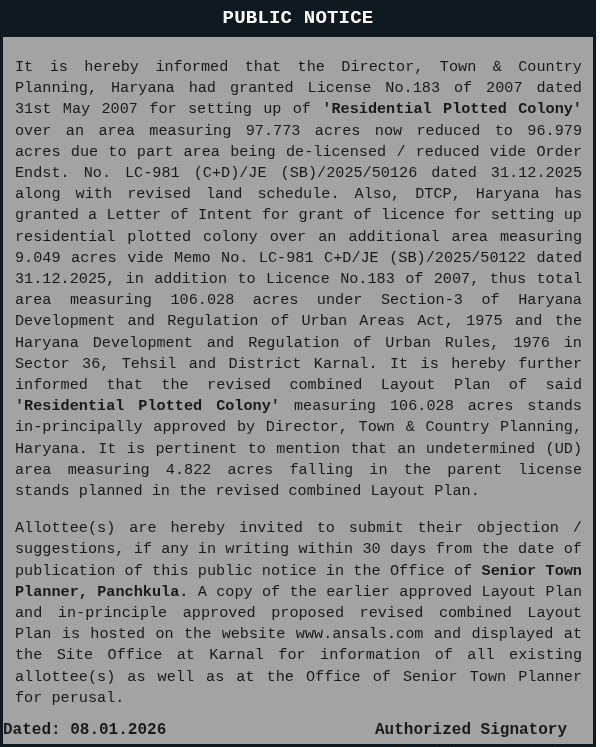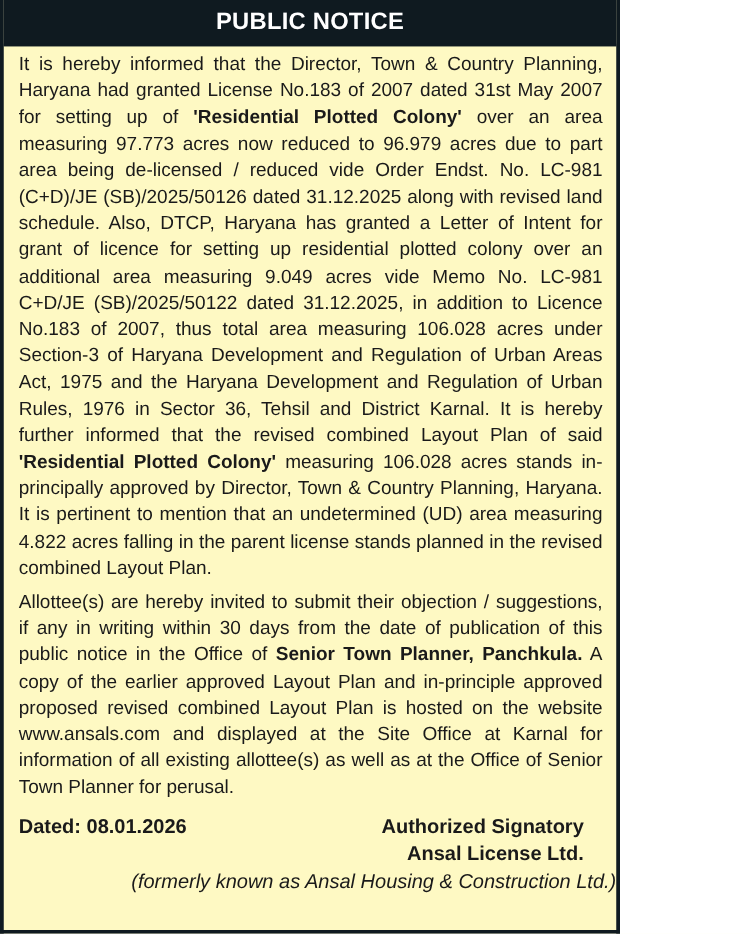--- a/index.html
+++ b/index.html
@@ -1,49 +1,49 @@
 <!DOCTYPE html>
 <html><head>
 <meta charset="utf-8">
 <style>
   html, body { margin: 0; padding: 0; background: #ffffff; }
   body { width: 600px; height: 747px; overflow: hidden; }
   .notice {
     box-sizing: border-box;
-    width: 496px; height: 747px;
+    width: 596px; height: 747px;
     border: 3px solid #0f1a20;
     border-top: none;
-    background: #fef9c3;
-    font-family: Liberation Sans, sans-serif;
+    background: #a3a3a3;
+    font-family: Liberation Mono, monospace;
     color: #1a1a1a;
   }
   .header {
     background: #0f1a20;
     color: #ffffff;
     height: 35px;
     display: flex; align-items: center; justify-content: center;
     font-weight: bold; font-size: 19px; letter-spacing: 0.2px;
     border-bottom: 2px solid #0f1a20;
   }
   .body {
     padding: 4px 11px 0 12px;
     font-size: 15.2px;
     line-height: 21.2px;
     text-align: justify;
   }
-  .para { margin: 0 0 6px 0; }
+  .para { margin: 16px 0 6px 0; }
   .para.last-line-left { text-align-last: left; }
   b { font-weight: bold; }
   .footer {
     position: relative;
     padding: 0 12px;
     height: 70px;
   }
   .dated {
-    position: absolute; left: 12px; top: 6px;
+    position: absolute; left: 0; top: 6px;
     font-weight: bold; font-size: 16px;
   }
   .sign {
     position: absolute; right: 26px; top: 4px;
     text-align: right; font-weight: bold; font-size: 16px; line-height: 22px;
   }
   .former {
     position: absolute; right: 0; top: 50px;
     font-style: italic; font-size: 16px;
   }

